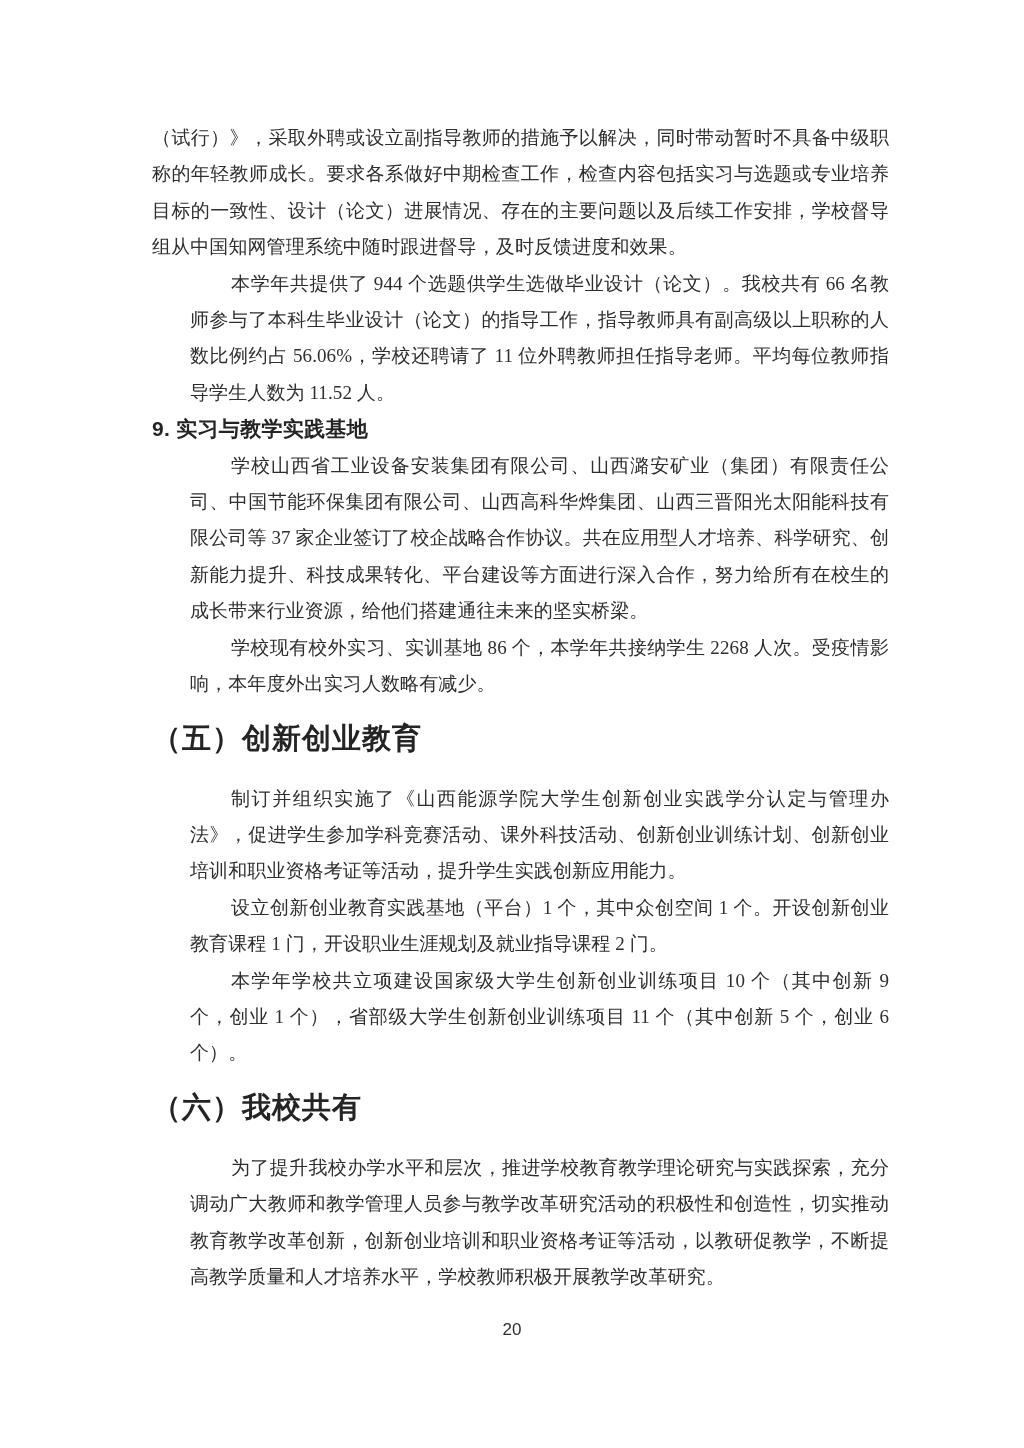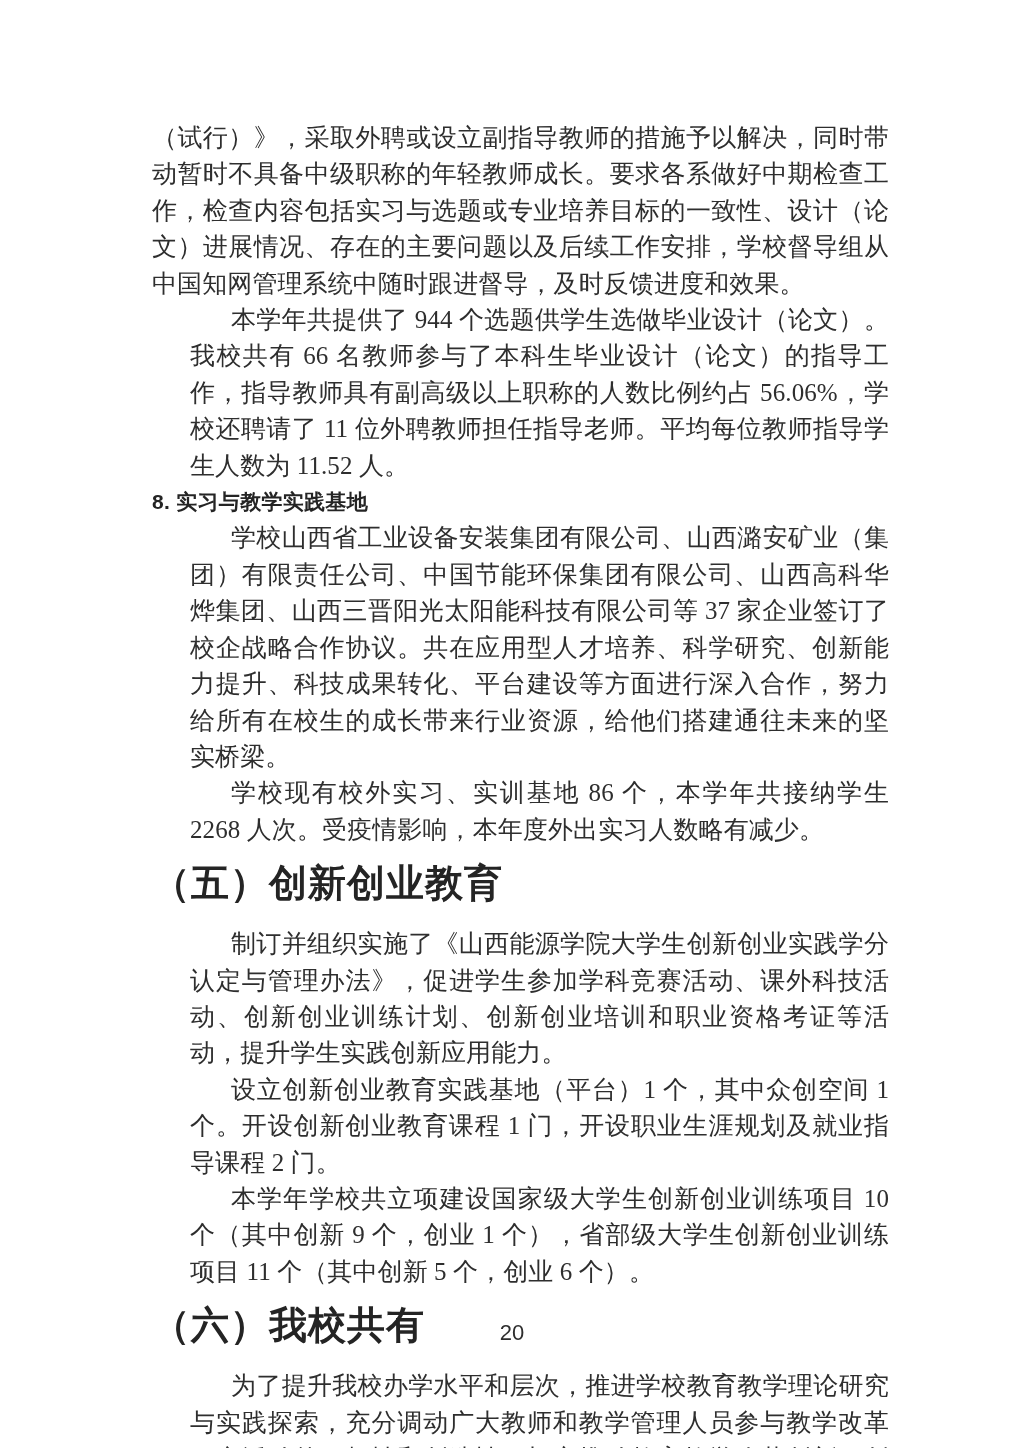--- a/index.html
+++ b/index.html
@@ -17,21 +17,21 @@
     color: #2e2e2e;
   }
   .content {
     position: absolute;
     left: 152px;
     top: 120px;
     width: 737px;
   }
   .para {
     margin: 0;
-    font-size: 25px;
+    font-size: 19px;
     line-height: 36.4px;
     text-align: justify;
     letter-spacing: 0.1px;
   }
   .para.indent {
     text-indent: 41px;
     margin-left: 38px;
   }
   .h3 {
     margin: 0;
@@ -39,44 +39,44 @@
     font-weight: bold;
     font-size: 21px;
     line-height: 36.4px;
     color: #242424;
     letter-spacing: 0.3px;
   }
   .h2 {
     margin: 14px 0 22px 0;
     font-family: "Liberation Sans", "DejaVu Sans", sans-serif;
     font-weight: bold;
-    font-size: 38px;
+    font-size: 29px;
     line-height: 42px;
     color: #242424;
     letter-spacing: 1px;
   }
   .page-number {
     position: absolute;
     left: 0;
     right: 0;
     top: 1320px;
     text-align: center;
     font-family: "Liberation Sans", "DejaVu Sans", sans-serif;
-    font-size: 22px;
+    font-size: 17px;
     color: #2e2e2e;
   }
 </style>
 </head>
 <body>
 
 <div class="page">
   <div class="content">
     <p class="para">（试行）》，采取外聘或设立副指导教师的措施予以解决，同时带动暂时不具备中级职称的年轻教师成长。要求各系做好中期检查工作，检查内容包括实习与选题或专业培养目标的一致性、设计（论文）进展情况、存在的主要问题以及后续工作安排，学校督导组从中国知网管理系统中随时跟进督导，及时反馈进度和效果。</p>
     <p class="para indent">本学年共提供了 944 个选题供学生选做毕业设计（论文）。我校共有 66 名教师参与了本科生毕业设计（论文）的指导工作，指导教师具有副高级以上职称的人数比例约占 56.06%，学校还聘请了 11 位外聘教师担任指导老师。平均每位教师指导学生人数为 11.52 人。</p>
-    <div class="h3">8. 实习与教学实践基地</div>
+    <div class="h3">9. 实习与教学实践基地</div>
     <p class="para indent">学校山西省工业设备安装集团有限公司、山西潞安矿业（集团）有限责任公司、中国节能环保集团有限公司、山西高科华烨集团、山西三晋阳光太阳能科技有限公司等 37 家企业签订了校企战略合作协议。共在应用型人才培养、科学研究、创新能力提升、科技成果转化、平台建设等方面进行深入合作，努力给所有在校生的成长带来行业资源，给他们搭建通往未来的坚实桥梁。</p>
     <p class="para indent">学校现有校外实习、实训基地 86 个，本学年共接纳学生 2268 人次。受疫情影响，本年度外出实习人数略有减少。</p>
     <div class="h2">（五）创新创业教育</div>
     <p class="para indent">制订并组织实施了《山西能源学院大学生创新创业实践学分认定与管理办法》，促进学生参加学科竞赛活动、课外科技活动、创新创业训练计划、创新创业培训和职业资格考证等活动，提升学生实践创新应用能力。</p>
     <p class="para indent">设立创新创业教育实践基地（平台）1 个，其中众创空间 1 个。开设创新创业教育课程 1 门，开设职业生涯规划及就业指导课程 2 门。</p>
     <p class="para indent">本学年学校共立项建设国家级大学生创新创业训练项目 10 个（其中创新 9 个，创业 1 个），省部级大学生创新创业训练项目 11 个（其中创新 5 个，创业 6 个）。</p>
     <div class="h2">（六）我校共有</div>
     <p class="para indent">为了提升我校办学水平和层次，推进学校教育教学理论研究与实践探索，充分调动广大教师和教学管理人员参与教学改革研究活动的积极性和创造性，切实推动教育教学改革创新，创新创业培训和职业资格考证等活动，以教研促教学，不断提高教学质量和人才培养水平，学校教师积极开展教学改革研究。</p>
   </div>
 

